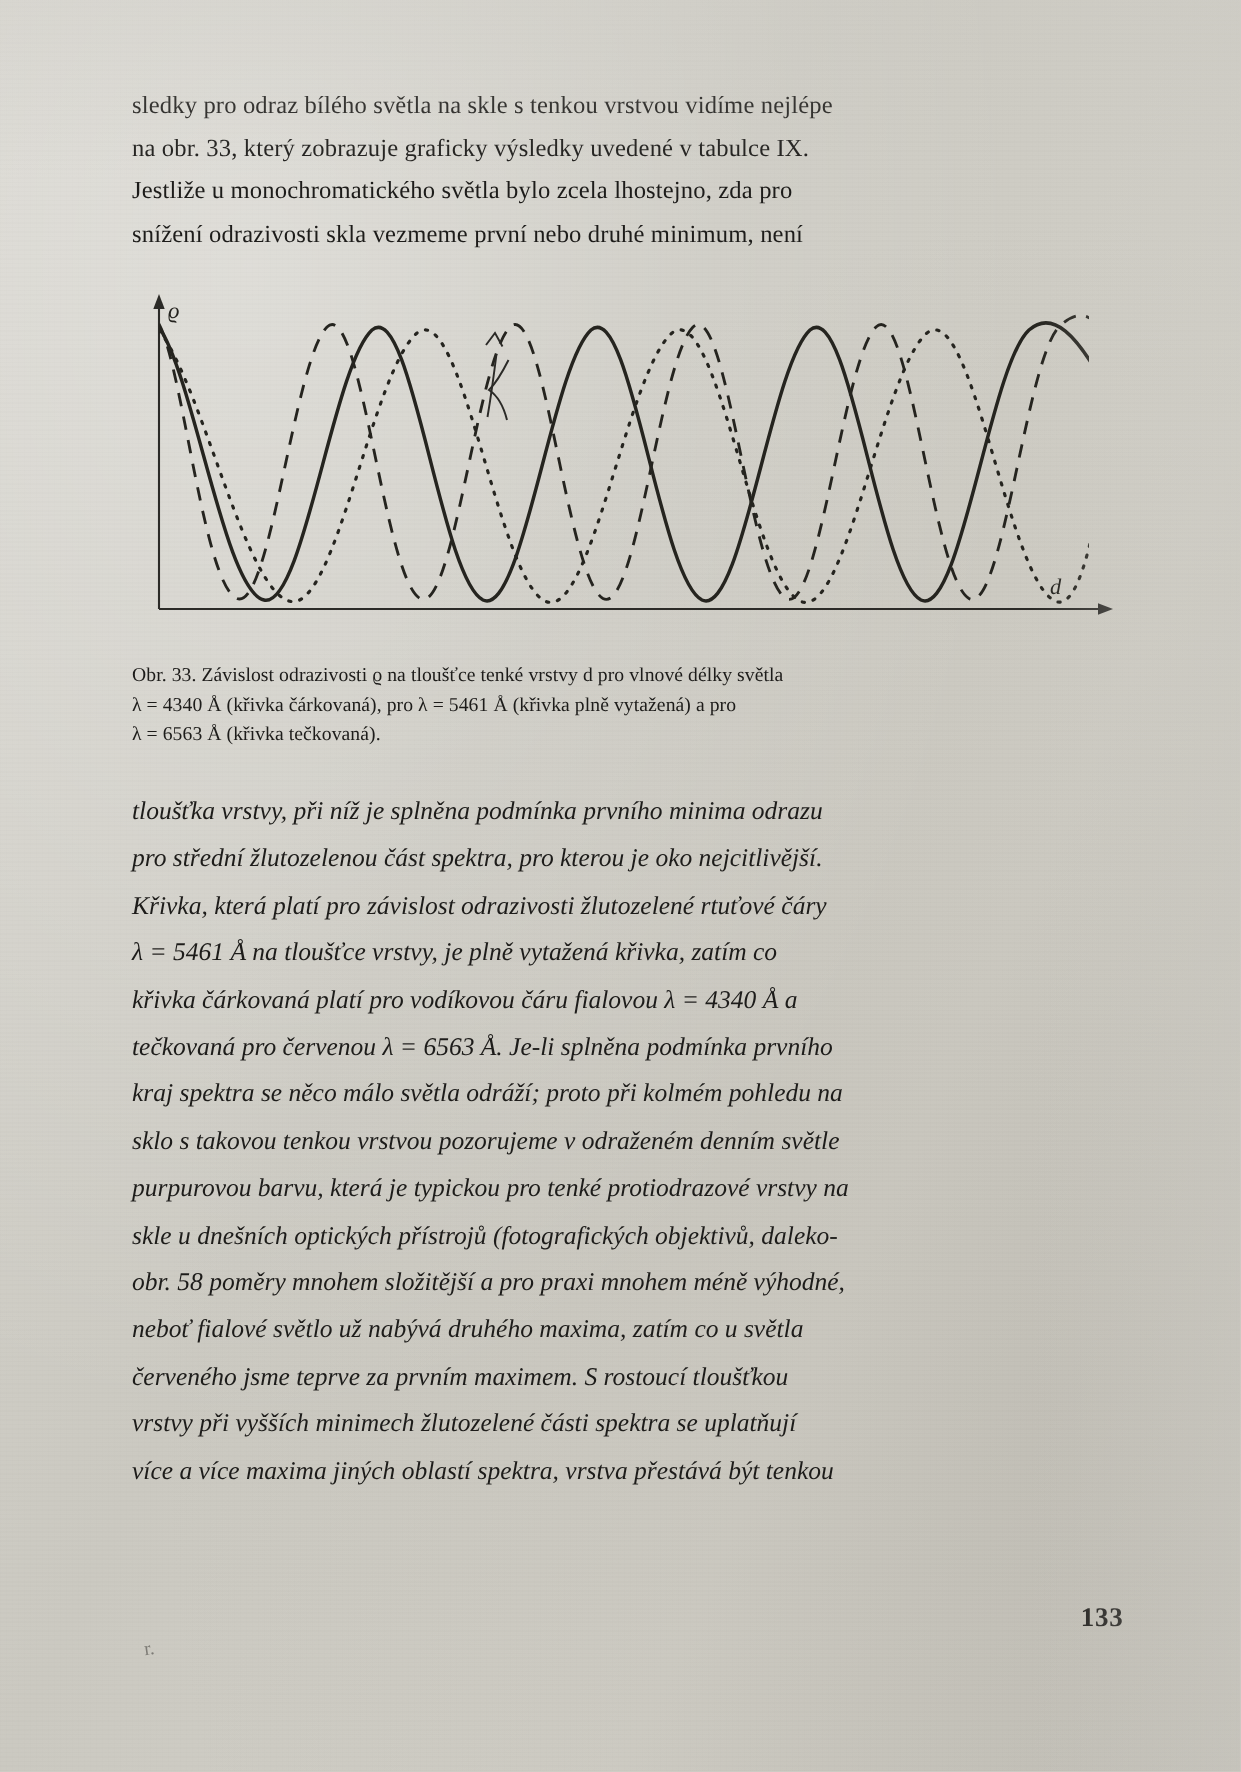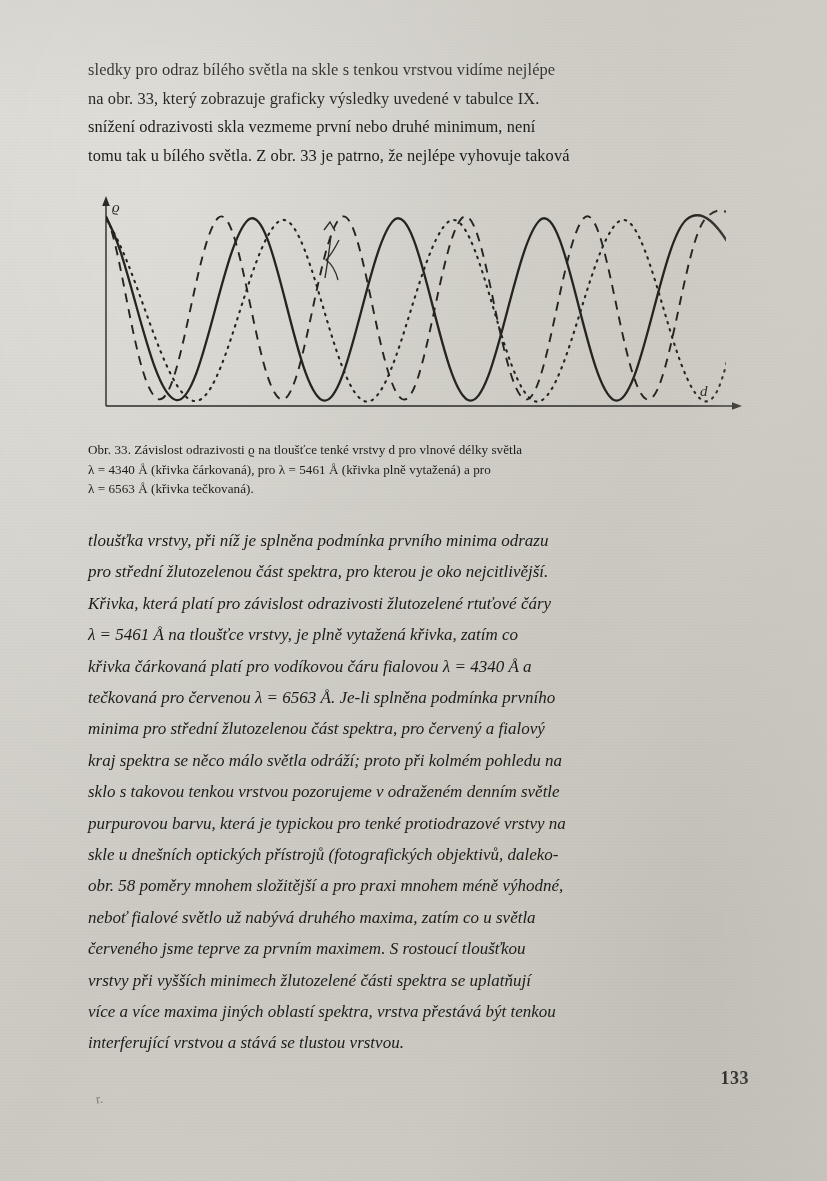--- a/index.html
+++ b/index.html
@@ -114,22 +114,22 @@
 <body>
 
 <div class="page"></div>
 <div class="grain"></div>
 
 <div class="content">
 
   <div class="para top">
     <div>sledky pro odraz bílého světla na skle s tenkou vrstvou vidíme nejlépe</div>
     <div>na obr. 33, který zobrazuje graficky výsledky uvedené v tabulce IX.</div>
+    <div>Jestliže u monochromatického světla bylo zcela lhostejno, zda pro</div>
     <div>snížení odrazivosti skla vezmeme první nebo druhé minimum, není</div>
-    <div>tomu tak u bílého světla. Z obr. 33 je patrno, že nejlépe vyhovuje taková</div>
   </div>
 
   <div class="figure">
     <svg width="660" height="240" viewBox="0 0 660 240">
       <defs>
         <clipPath id="plotclip">
           <rect x="18" y="0" width="620" height="212"></rect>
         </clipPath>
       </defs>
 
@@ -178,31 +178,29 @@
     <div>λ = 6563 Å (křivka tečkovaná).</div>
   </div>
 
   <div class="body-text">
     <div>tloušťka vrstvy, při níž je splněna podmínka prvního minima odrazu</div>
     <div>pro střední žlutozelenou část spektra, pro kterou je oko nejcitlivější.</div>
     <div>Křivka, která platí pro závislost odrazivosti žlutozelené rtuťové čáry</div>
     <div>λ = 5461 Å na tloušťce vrstvy, je plně vytažená křivka, zatím co</div>
     <div>křivka čárkovaná platí pro vodíkovou čáru fialovou λ = 4340 Å a</div>
     <div>tečkovaná pro červenou λ = 6563 Å. Je-li splněna podmínka prvního</div>
-    <div>minima pro střední žlutozelenou část spektra, pro červený a fialový</div>
     <div>kraj spektra se něco málo světla odráží; proto při kolmém pohledu na</div>
     <div>sklo s takovou tenkou vrstvou pozorujeme v odraženém denním světle</div>
     <div>purpurovou barvu, která je typickou pro tenké protiodrazové vrstvy na</div>
     <div>skle u dnešních optických přístrojů (fotografických objektivů, daleko-</div>
     <div>obr. 58 poměry mnohem složitější a pro praxi mnohem méně výhodné,</div>
     <div>neboť fialové světlo už nabývá druhého maxima, zatím co u světla</div>
     <div>červeného jsme teprve za prvním maximem. S rostoucí tloušťkou</div>
     <div>vrstvy při vyšších minimech žlutozelené části spektra se uplatňují</div>
     <div>více a více maxima jiných oblastí spektra, vrstva přestává být tenkou</div>
-    <div>interferující vrstvou a stává se tlustou vrstvou.</div>
   </div>
 
 </div>
 
 <div class="folio">133</div>
 <div class="smudge-a">r.</div>
 <div class="fade-right"></div>
 <div class="fade-top"></div>
 
 </body></html>

